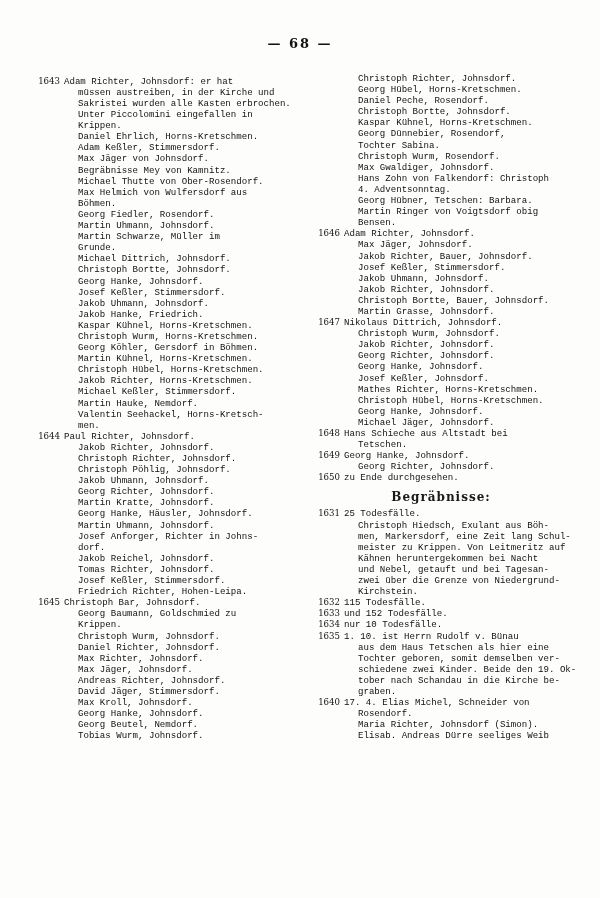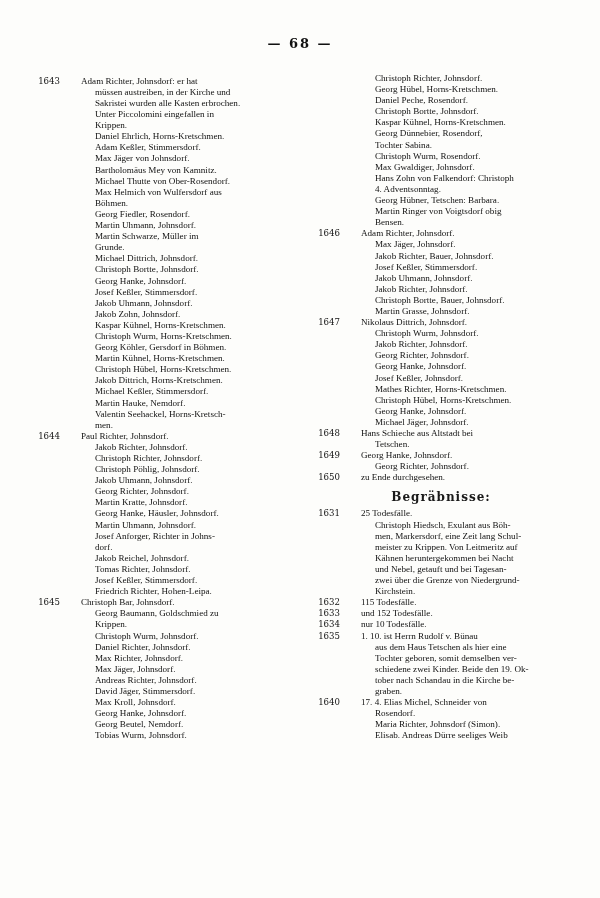--- a/index.html
+++ b/index.html
@@ -53,22 +53,21 @@
     padding-right: 4px;
     font-family: "DejaVu Serif", serif;
     color: #111;
     white-space: nowrap;
   }
   .body {
     flex: 1 1 auto;
     font-size: 9.1px;
     text-align: justify;
     color: #111;
-    font-family: Liberation Serif, serif;
-    margin-left: 17px;
+    font-family: Liberation Mono, monospace;
   }
   .lines .ln {
     display: block;
     white-space: nowrap;
     overflow: visible;
   }
   .ln.ind {
     padding-left: 14px;
   }
   .sec-head {
@@ -94,40 +93,40 @@
           <div class="num">1643</div>
           <div class="body lines">
             <span class="ln">Adam Richter, Johnsdorf: er hat</span>
             <span class="ln ind">müssen austreiben, in der Kirche und</span>
             <span class="ln ind">Sakristei wurden alle Kasten erbrochen.</span>
             <span class="ln ind">Unter Piccolomini eingefallen in</span>
             <span class="ln ind">Krippen.</span>
             <span class="ln ind">Daniel Ehrlich, Horns-Kretschmen.</span>
             <span class="ln ind">Adam Keßler, Stimmersdorf.</span>
             <span class="ln ind">Max Jäger von Johnsdorf.</span>
-            <span class="ln ind">Bartholomäus Mey von Kamnitz.</span>
+            <span class="ln ind">Begräbnisse Mey von Kamnitz.</span>
             <span class="ln ind">Michael Thutte von Ober-Rosendorf.</span>
             <span class="ln ind">Max Helmich von Wulfersdorf aus</span>
             <span class="ln ind">Böhmen.</span>
             <span class="ln ind">Georg Fiedler, Rosendorf.</span>
             <span class="ln ind">Martin Uhmann, Johnsdorf.</span>
             <span class="ln ind">Martin Schwarze, Müller im</span>
             <span class="ln ind">Grunde.</span>
             <span class="ln ind">Michael Dittrich, Johnsdorf.</span>
             <span class="ln ind">Christoph Bortte, Johnsdorf.</span>
             <span class="ln ind">Georg Hanke, Johnsdorf.</span>
             <span class="ln ind">Josef Keßler, Stimmersdorf.</span>
             <span class="ln ind">Jakob Uhmann, Johnsdorf.</span>
-            <span class="ln ind">Jakob Zohn, Johnsdorf.</span>
+            <span class="ln ind">Jakob Hanke, Friedrich.</span>
             <span class="ln ind">Kaspar Kühnel, Horns-Kretschmen.</span>
             <span class="ln ind">Christoph Wurm, Horns-Kretschmen.</span>
             <span class="ln ind">Georg Köhler, Gersdorf in Böhmen.</span>
             <span class="ln ind">Martin Kühnel, Horns-Kretschmen.</span>
             <span class="ln ind">Christoph Hübel, Horns-Kretschmen.</span>
-            <span class="ln ind">Jakob Dittrich, Horns-Kretschmen.</span>
+            <span class="ln ind">Jakob Richter, Horns-Kretschmen.</span>
             <span class="ln ind">Michael Keßler, Stimmersdorf.</span>
             <span class="ln ind">Martin Hauke, Nemdorf.</span>
             <span class="ln ind">Valentin Seehackel, Horns-Kretsch-</span>
             <span class="ln ind">men.</span>
           </div>
         </div>
         <div class="entry">
           <div class="num">1644</div>
           <div class="body lines">
             <span class="ln">Paul Richter, Johnsdorf.</span>

